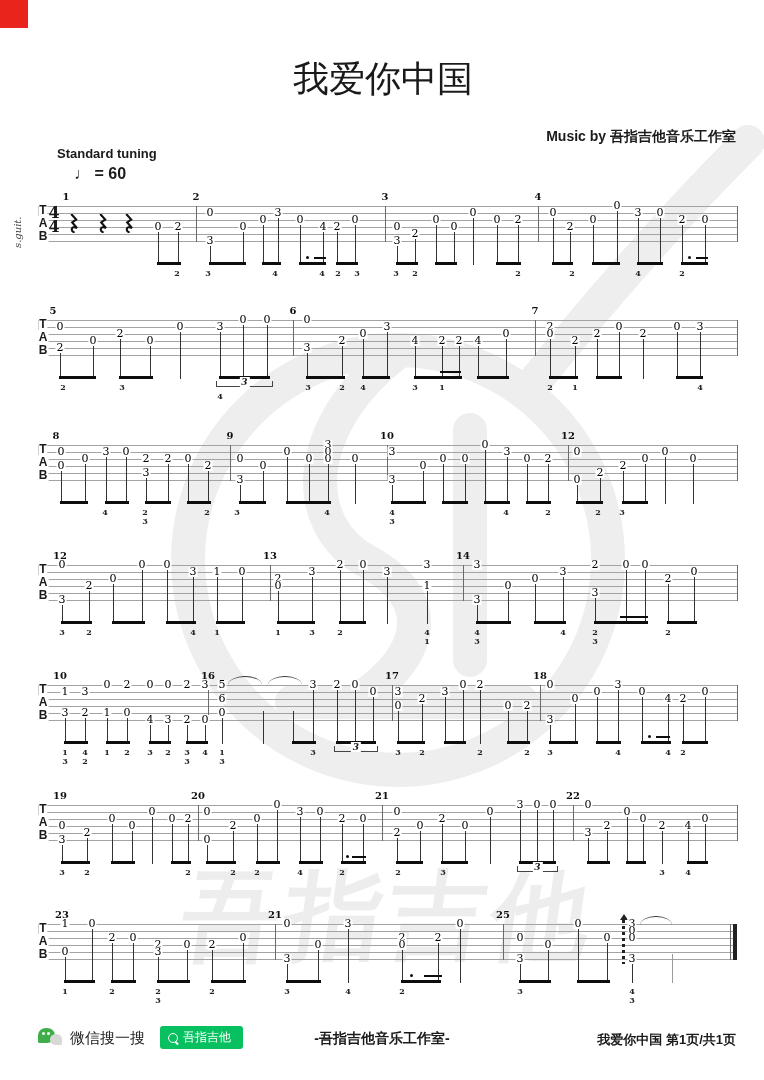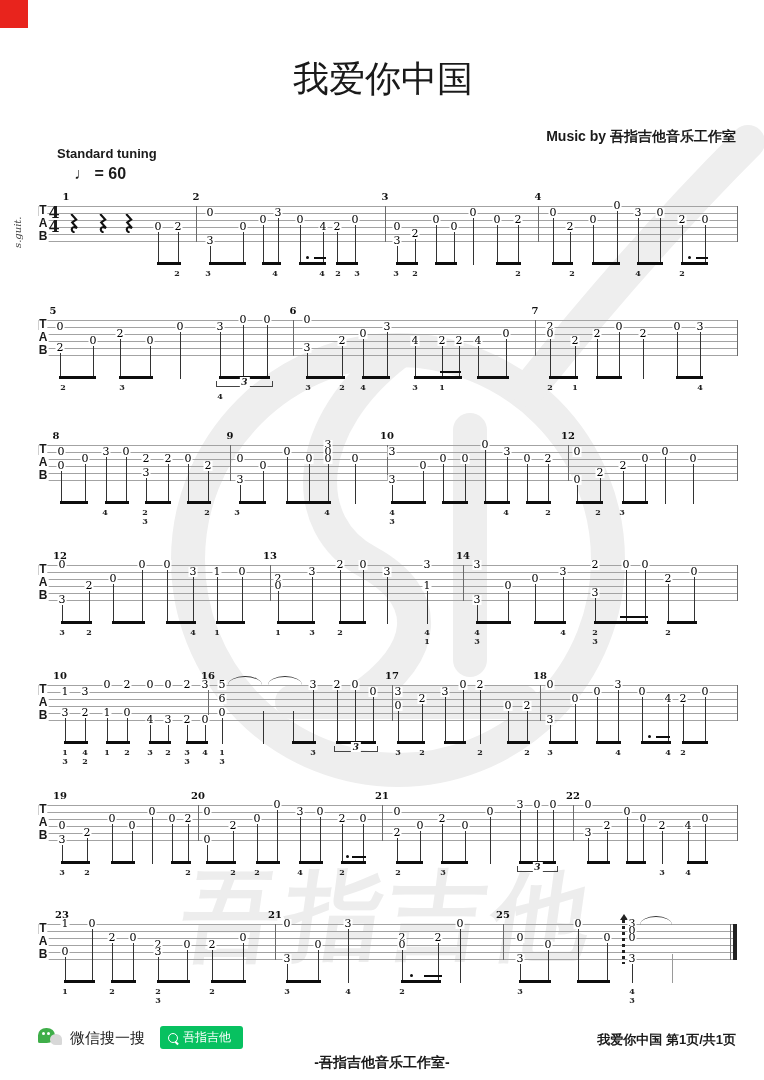--- a/index.html
+++ b/index.html
@@ -47,21 +47,21 @@
   .bub{position:absolute;border-radius:48% 48% 48% 10%;}
   .bub.main{left:0;top:0;width:17px;height:15px;background:#3fae49;}
   .bub.main i{position:absolute;top:4px;width:3px;height:3px;border-radius:50%;background:#fff;}
   .bub.sec{left:12px;top:6px;width:12px;height:11px;background:#d8d8d8;border-radius:48% 48% 10% 48%;}
   #wc-label{left:70px;top:3px;font-size:15px;font-weight:500;color:#222;}
   #wc-btn{left:160px;top:0;height:23px;padding:0 12px 0 8px;border-radius:3px;display:flex;
           align-items:center;gap:5px;color:#fff;font-size:12px;}
   .mag{width:8px;height:8px;border:1.6px solid #fff;border-radius:50%;position:relative;}
   .mag:after{content:"";position:absolute;left:7px;top:7px;width:4px;height:1.6px;background:#fff;
           transform:rotate(45deg);transform-origin:0 0;}
-  #f-center{left:382px;top:4px;transform:translateX(-50%);font-size:14px;font-weight:700;margin-top:24px;}
+  #f-center{left:382px;top:4px;transform:translateX(-50%);font-size:14px;font-weight:700;}
   #f-right{right:28px;top:5px;font-size:13px;font-weight:700;}
 </style>
 </head>
 <body>
 
 <div id="page">
 
   <svg class="abs" width="764" height="1080" viewBox="0 0 764 1080" style="left:0;top:0;z-index:0">
     <g stroke="#eeeeee" stroke-width="34" fill="none" stroke-linecap="round">
       <circle cx="398" cy="560" r="210"></circle>

